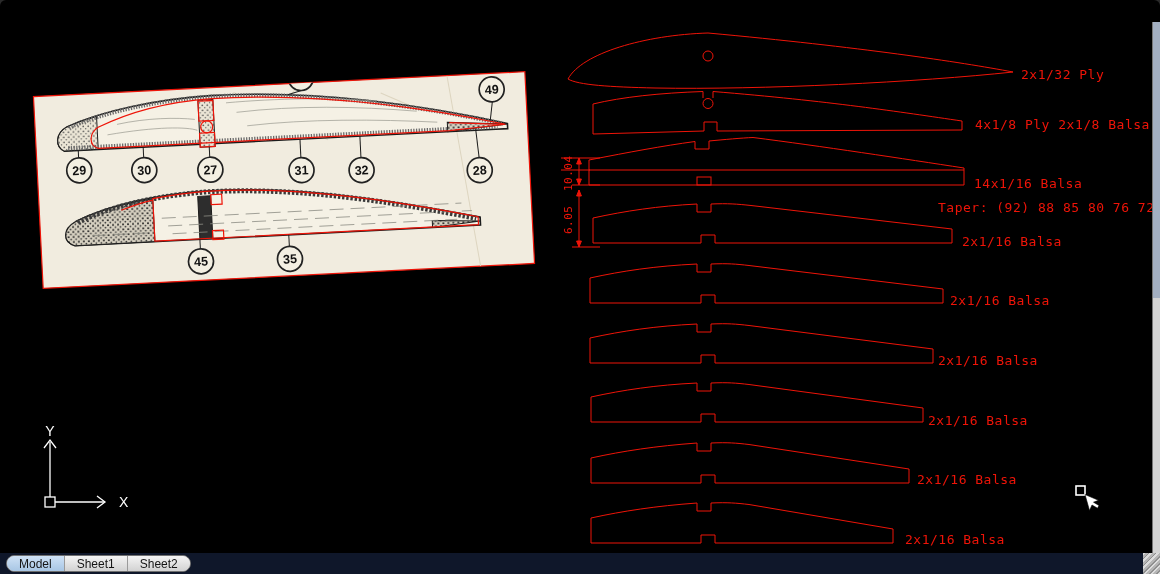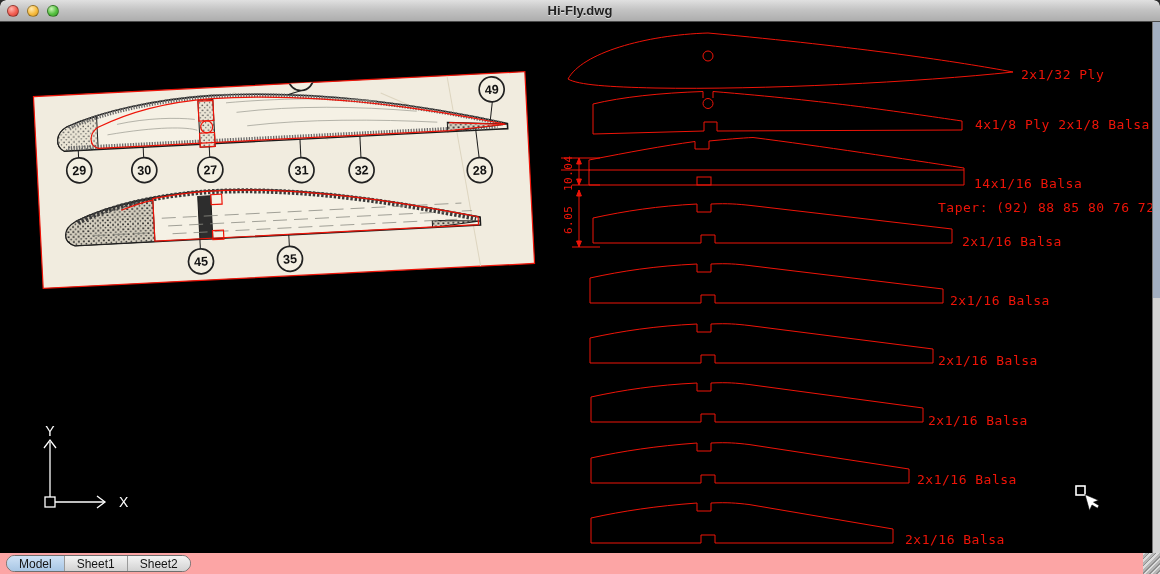--- a/index.html
+++ b/index.html
@@ -26,21 +26,21 @@
   .title{
     width:100%;text-align:center;font-size:13px;color:#222;font-weight:bold;
     text-shadow:0 1px 0 rgba(255,255,255,.55);
   }
   
   .canvas{position:absolute;top:22px;left:0;width:1160px;height:531px;background:#000;}
   .canvas svg{display:block;}
   text.cad{font-family:"DejaVu Sans Mono",monospace;letter-spacing:.5px;}
   
   .tabbar{
-    position:absolute;left:0;bottom:0;width:1160px;height:21px;background:#fca5a5;
+    position:absolute;left:0;bottom:0;width:1160px;height:21px;background:#0f172a;
   }
   .segmented{
     position:absolute;left:6px;top:2px;height:17px;display:flex;
     border:1px solid #6f6f6f;border-radius:9px;overflow:hidden;
     background:#d8d8d8;
   }
   .segment{
     min-width:50px;padding:0 12px;display:flex;align-items:center;justify-content:center;
     font-size:12px;color:#151515;background:linear-gradient(#f4f4f4,#d2d2d2);
     border-right:1px solid #9a9a9a;cursor:default;
@@ -50,28 +50,20 @@
   .grip{
     position:absolute;right:0;bottom:0;width:17px;height:21px;
     background:repeating-linear-gradient(315deg,#dcdcdc 0 2px,#8f8f8f 2px 3px,#b5b5b5 3px 5px);
   }
 </style>
 </head>
 <body>
 
 <div class="window">
 
-  <div class="titlebar">
-    <div class="lights">
-      <div class="light red"></div>
-      <div class="light yellow"></div>
-      <div class="light green"></div>
-    </div>
-    <div class="title">Hi-Fly.dwg</div>
-  </div>
 
   <div class="canvas">
   <svg width="1160" height="531" viewBox="0 22 1160 531" xmlns="http://www.w3.org/2000/svg">
     <defs>
       <pattern id="stip" width="5" height="5" patternUnits="userSpaceOnUse">
         <rect width="5" height="5" fill="#ece6d6"></rect>
         <circle cx="1.2" cy="1.4" r="0.8" fill="#4d4d4d"></circle>
         <circle cx="3.6" cy="3.8" r="0.7" fill="#5a5a5a"></circle>
       </pattern>
       <pattern id="stipDark" width="5" height="5" patternUnits="userSpaceOnUse">

